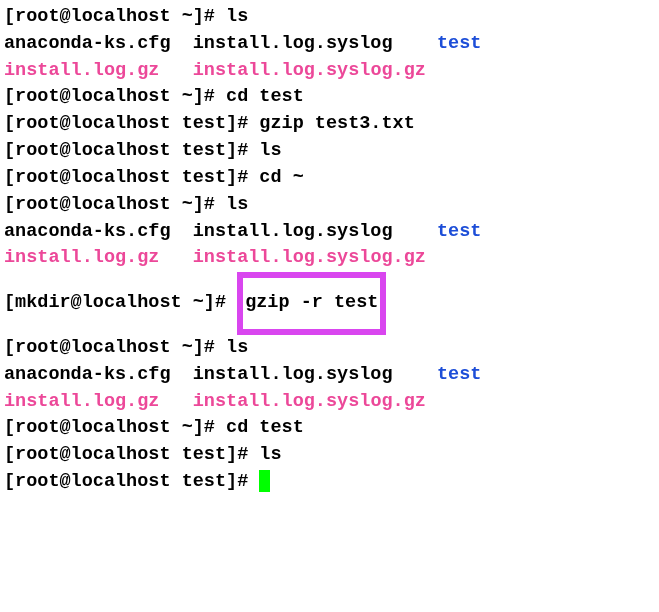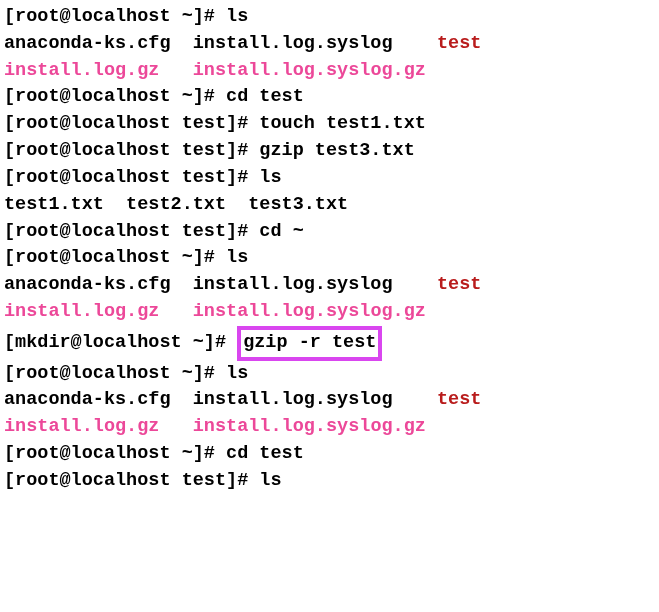--- a/index.html
+++ b/index.html
@@ -9,50 +9,49 @@
     font-family: "Consolas", "Courier New", monospace;
     font-size: 18.5px;
     line-height: 1.45;
     color: #000000;
     font-weight: bold;
     width: 659px;
     box-sizing: border-box;
   }
   .line { white-space: pre; }
   .red { color: #ec4899; }
-  .blue { color: #b91c1c; }
+  .blue { color: #1d4ed8; }
   .box {
-    border: 4px solid #d946ef;
-    padding: 0 2px;
+    border: 6px solid #d946ef;
+    padding: 12px 2px;
     display: inline-block;
     box-sizing: border-box;
   }
   .cursor {
     display: inline-block;
     width: 11px;
     height: 22px;
     background: #00ff00;
     vertical-align: text-bottom;
   }
 </style>
 </head>
 <body>
 
 <div>
 <div class="line">[root@localhost ~]# ls</div>
 <div class="line"><span>anaconda-ks.cfg  install.log.syslog    </span><span class="blue">test</span></div>
 <div class="line"><span class="red">install.log.gz</span><span>   </span><span class="red">install.log.syslog.gz</span></div>
 <div class="line">[root@localhost ~]# cd test</div>
-<div class="line">[root@localhost test]# touch test1.txt</div>
 <div class="line">[root@localhost test]# gzip test3.txt</div>
 <div class="line">[root@localhost test]# ls</div>
-<div class="line">test1.txt  test2.txt  test3.txt</div>
 <div class="line">[root@localhost test]# cd ~</div>
 <div class="line">[root@localhost ~]# ls</div>
 <div class="line"><span>anaconda-ks.cfg  install.log.syslog    </span><span class="blue">test</span></div>
 <div class="line"><span class="red">install.log.gz</span><span>   </span><span class="red">install.log.syslog.gz</span></div>
 <div class="line"><span>[mkdir@localhost ~]# </span><span class="box">gzip -r test</span></div>
 <div class="line">[root@localhost ~]# ls</div>
 <div class="line"><span>anaconda-ks.cfg  install.log.syslog    </span><span class="blue">test</span></div>
 <div class="line"><span class="red">install.log.gz</span><span>   </span><span class="red">install.log.syslog.gz</span></div>
 <div class="line">[root@localhost ~]# cd test</div>
 <div class="line">[root@localhost test]# ls</div>
+<div class="line"><span>[root@localhost test]# </span><span class="cursor"></span></div>
 </div>
 
 </body></html>

